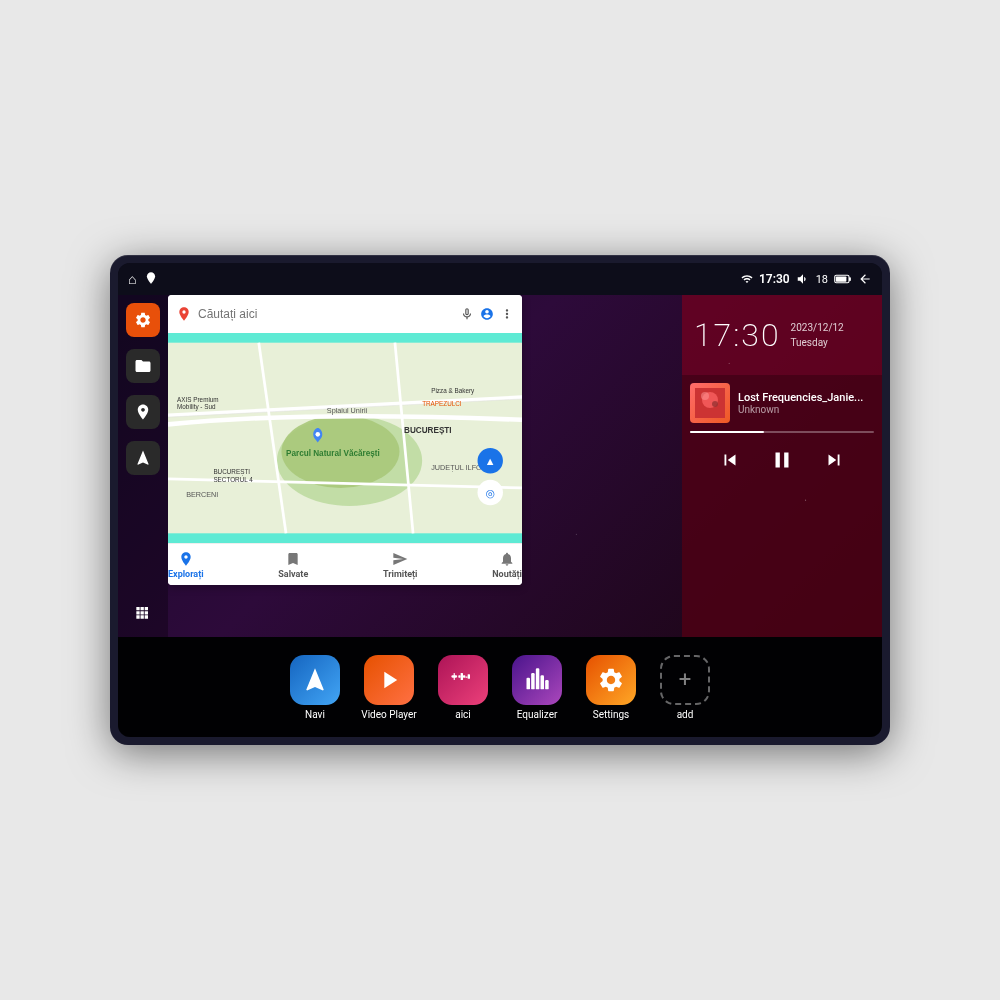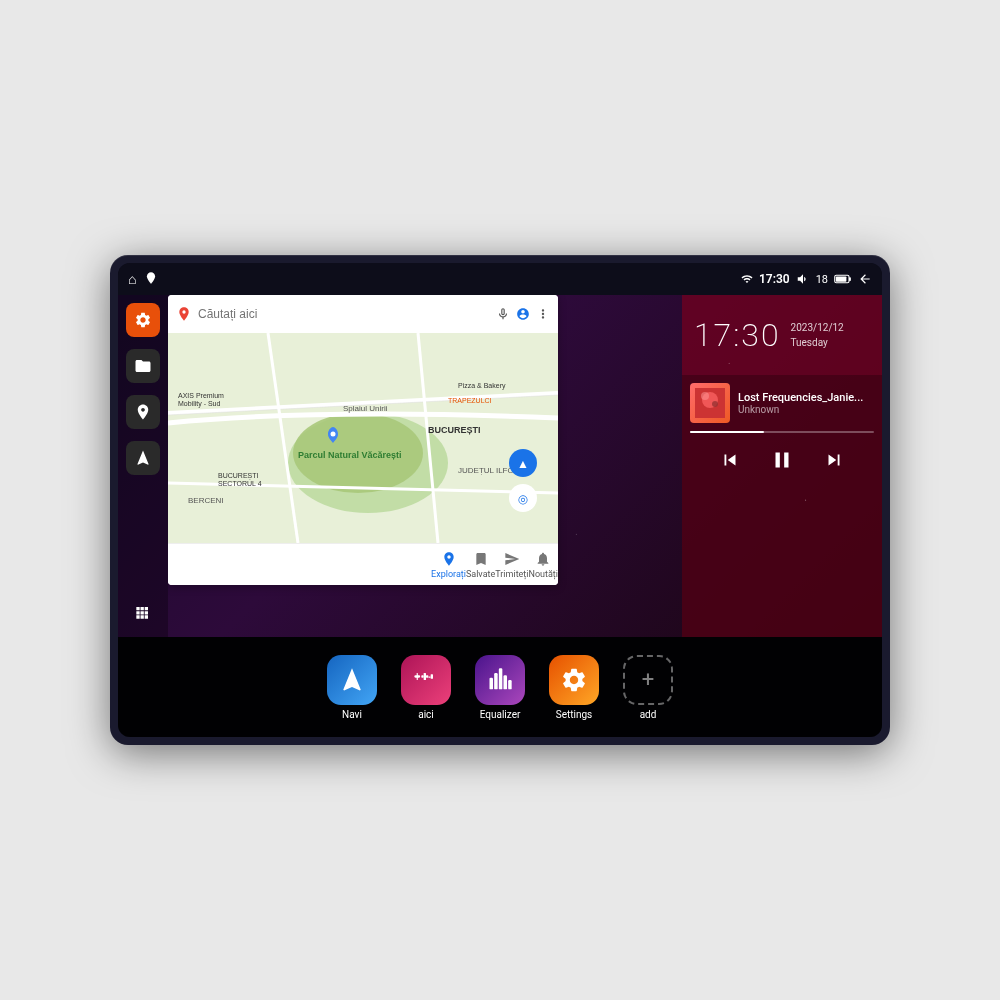--- a/index.html
+++ b/index.html
@@ -101,21 +101,21 @@
     .map-area {
       flex: 1;
       position: relative;
       overflow: hidden;
     }
 
     
     .map-overlay {
       position: absolute;
       top: 0; left: 0;
-      width: 390px;
+      width: 354px;
       height: 290px;
       background: white;
       border-radius: 4px;
       overflow: hidden;
       box-shadow: 0 2px 8px rgba(0,0,0,0.3);
     }
 
     .map-search-bar {
       height: 38px;
       background: white;
@@ -139,22 +139,23 @@
       height: calc(100% - 80px);
       background: #5eead4;
       overflow: hidden;
     }
 
     .map-bottom-bar {
       height: 42px;
       background: white;
       display: flex;
       align-items: center;
-      justify-content: flex-end;
+      justify-content: space-between;
       border-top: 1px solid #eee;
+      font-weight: bold;
     }
 
     .map-bottom-item {
       display: flex;
       flex-direction: column;
       align-items: center;
       font-size: 9px;
       color: #555;
       gap: 2px;
       cursor: pointer;
@@ -531,20 +532,28 @@
       <div class="app-icon">
         <div class="app-icon-img icon-navi">
           <svg width="28" height="28" viewBox="0 0 24 24" fill="white">
               <path d="M12 2L4.5 20.29l.71.71L12 18l6.79 3 .71-.71z"></path>
             </svg>
         </div>
         <span class="app-icon-label">Navi</span>
       </div>
 
 
+      <div class="app-icon">
+        <div class="app-icon-img icon-video">
+          <svg width="28" height="28" viewBox="0 0 24 24" fill="white">
+              <path d="M8 5v14l11-7z"></path>
+            </svg>
+        </div>
+        <span class="app-icon-label">Video Player</span>
+      </div>
 
       <div class="app-icon">
         <div class="app-icon-img icon-radio">
           <svg width="28" height="28" viewBox="0 0 24 24" fill="white">
             <rect x="2" y="8" width="5" height="2" rx="1"></rect>
             <rect x="4" y="6" width="1" height="6" rx="0.5"></rect>
             <rect x="8" y="8" width="2" height="2" rx="0.5"></rect>
             <rect x="12" y="8" width="2" height="2" rx="0.5"></rect>
             <rect x="16" y="7" width="2" height="4" rx="0.5"></rect>
             <rect x="10" y="6" width="2" height="6" rx="0.5"></rect>

